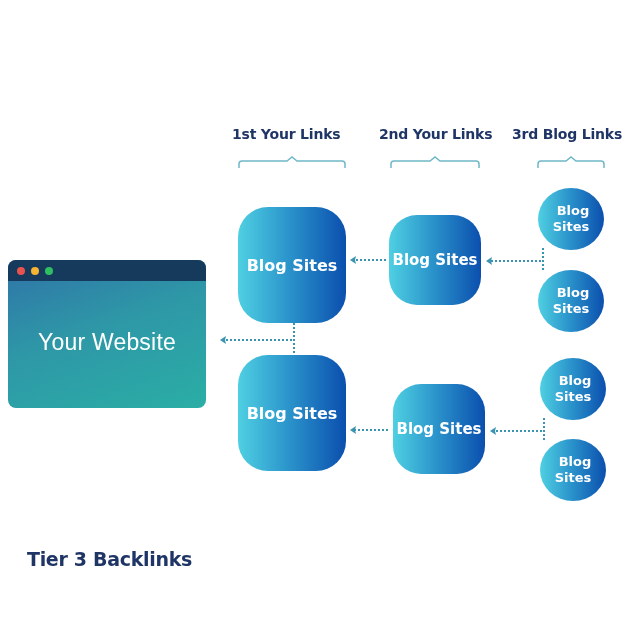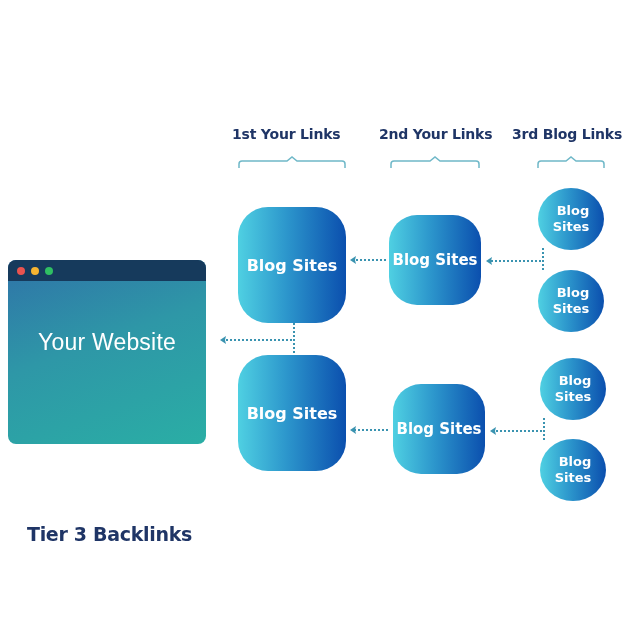--- a/index.html
+++ b/index.html
@@ -8,21 +8,21 @@
       font-family: "DejaVu Sans", sans-serif;
     }
     .level-label {
       position: absolute; top: 126px; font-weight: bold; font-size: 14px; color: #1f3566;
       white-space: nowrap; letter-spacing: -0.2px;
     }
     .brace { position: absolute; top: 154px; height: 16px; }
     .brace svg { display: block; overflow: visible; }
 
     .window {
-      position: absolute; left: 8px; top: 260px; width: 198px; height: 184px;
+      position: absolute; left: 8px; top: 260px; width: 198px; height: 148px;
       border-radius: 8px; overflow: hidden;
       background: linear-gradient(160deg, #2f73a8 0%, #2e97a7 45%, #2aaea5 100%);
     }
     .window-bar {
       position: absolute; left: 0; top: 0; right: 0; height: 21px; background: #163a5c;
     }
     .dot { position: absolute; top: 7px; width: 8px; height: 8px; border-radius: 50%; }
     .window-title {
       position: absolute; left: 0; right: 0; top: 69px; text-align: center;
       color: #ffffff; font-family: "Liberation Sans", sans-serif; font-size: 23px; letter-spacing: 0.2px;
@@ -33,21 +33,21 @@
       color: #ffffff; font-weight: bold; text-align: right;
       background: linear-gradient(90deg, #4fd0e2 0%, #2c96cc 45%, #0b4fae 100%);
     }
     .node.big { width: 108px; height: 116px; border-radius: 30px; font-size: 16px; }
     .node.mid { width: 92px; height: 90px; border-radius: 28px; font-size: 15px; }
     .node.circle { width: 66px; height: 62px; border-radius: 50%; font-size: 13px; line-height: 16px; }
 
     .connectors { position: absolute; left: 0; top: 0; }
 
     .footer-title {
-      position: absolute; left: 27px; top: 523px; font-weight: bold; font-size: 19px; color: #1f3566;
+      position: absolute; left: 27px; top: 548px; font-weight: bold; font-size: 19px; color: #1f3566;
       letter-spacing: -0.3px;
     }
   </style>
 </head>
 <body>
 
 <div class="level-label" style="left:232px;">1st Your Links</div>
 <div class="level-label" style="left:379px;">2nd Your Links</div>
 <div class="level-label" style="left:512px;">3rd Blog Links</div>
 

